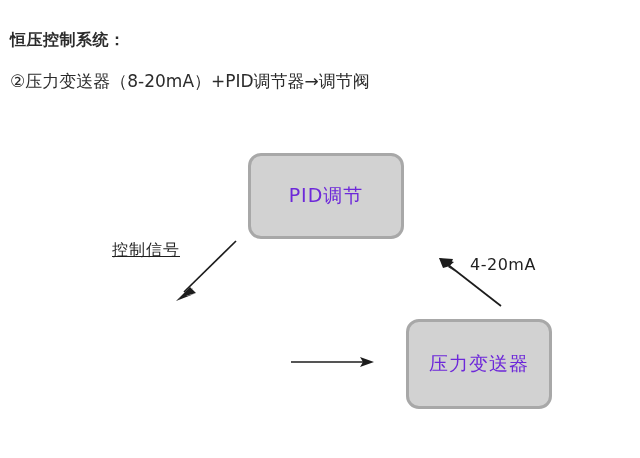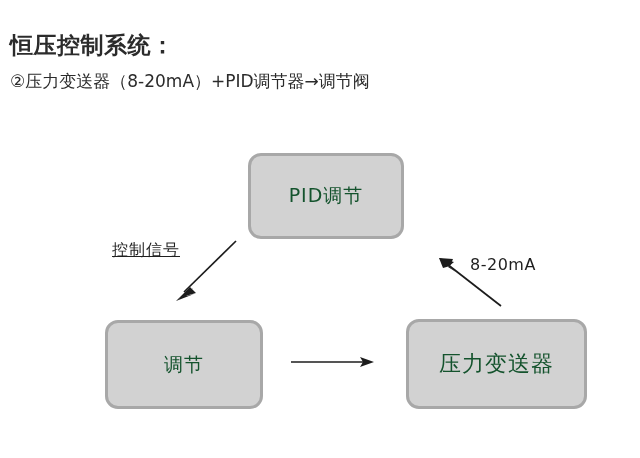--- a/index.html
+++ b/index.html
@@ -22,21 +22,21 @@
     top: 0;
     width: 640px;
     height: 458px;
   }
 
   
   .title {
     position: absolute;
     left: 10px;
     top: 30px;
-    font-size: 23px;
+    font-size: 16px;
     font-weight: bold;
     letter-spacing: 0.5px;
     color: #2b2b2b;
     white-space: nowrap;
   }
   .subtitle {
     position: absolute;
     left: 10px;
     top: 70px;
     font-size: 17px;
@@ -48,21 +48,21 @@
   
   .node {
     position: absolute;
     box-sizing: border-box;
     background: #d2d2d2;
     border: 3px solid #a8a8a8;
     border-radius: 13px;
     display: flex;
     align-items: center;
     justify-content: center;
-    color: #14532d;
+    color: #6d28d9;
     white-space: nowrap;
   }
   .node-label {
     pointer-events: none;
   }
 
   #node-pid {
     left: 248px;
     top: 153px;
     width: 156px;
@@ -74,23 +74,23 @@
     left: 105px;
     top: 320px;
     width: 158px;
     height: 89px;
     font-size: 19px;
     letter-spacing: 1px;
   }
   #node-transmitter {
     left: 406px;
     top: 319px;
-    width: 181px;
+    width: 146px;
     height: 90px;
-    font-size: 22px;
+    font-size: 19px;
     letter-spacing: 1px;
   }
 
   
   .edge-label {
     position: absolute;
     font-size: 16px;
     color: #1f1f1f;
     white-space: nowrap;
   }
@@ -151,25 +151,22 @@
       <line class="arrow-line" x1="501" y1="306" x2="447" y2="264"></line>
       <polygon class="arrow-head" points="439,258 454,262 448,267 456,272"></polygon>
       <polygon class="arrow-head" points="439,258 453,259 450,266 443,268"></polygon>
     </g>
   </svg>
 
   <div class="node" id="node-pid">
     <span class="node-label">PID调节</span>
   </div>
 
-  <div class="node" id="node-valve">
-    <span class="node-label">调节</span>
-  </div>
 
   <div class="node" id="node-transmitter">
     <span class="node-label">压力变送器</span>
   </div>
 
   <div class="edge-label" id="label-control-signal">控制信号</div>
 
-  <div class="edge-label" id="label-current">8-20mA</div>
+  <div class="edge-label" id="label-current">4-20mA</div>
 
 </div>
 
 </body></html>

